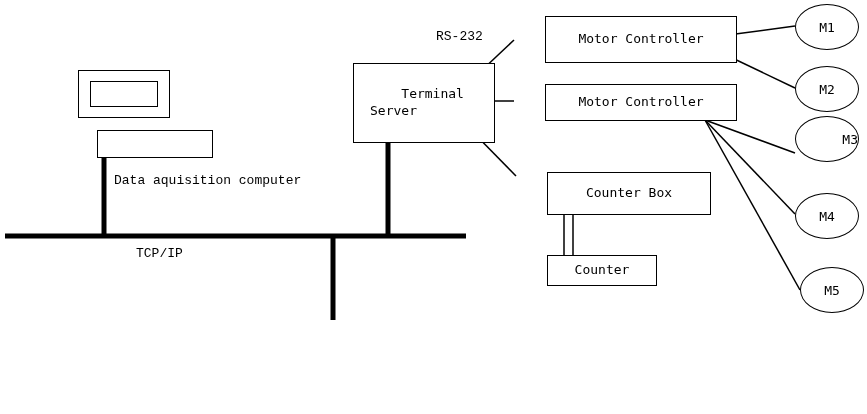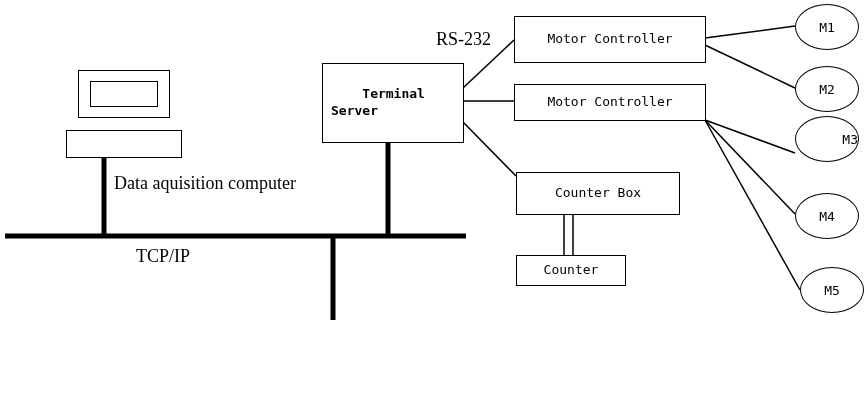--- a/index.html
+++ b/index.html
@@ -18,24 +18,24 @@
   .box {
     position: absolute;
     box-sizing: border-box;
     border: 1px solid #000000;
     background: #ffffff;
     font-family: "DejaVu Sans Mono", monospace;
     font-size: 13px;
     color: #000000;
     line-height: 1.25;
     white-space: pre;
+    margin-left: 31px;
   }
   .box.pad {
-    padding: 6px 8px;
-    font-weight: bold;
+    padding: 6px 16px;
   }
   .box.center {
     display: flex;
     align-items: center;
     justify-content: center;
     text-align: center;
   }
   .ellipse {
     position: absolute;
     box-sizing: border-box;
@@ -44,22 +44,22 @@
     background: #ffffff;
     display: flex;
     align-items: center;
     justify-content: center;
     font-family: "DejaVu Sans Mono", monospace;
     font-size: 13px;
     color: #000000;
   }
   .label {
     position: absolute;
-    font-family: Liberation Serif, serif;
-    font-size: 18px;
+    font-family: Liberation Mono, monospace;
+    font-size: 13px;
     color: #000000;
     white-space: pre;
   }
   .monitor-outer {
     position: absolute;
     box-sizing: border-box;
     border: 1px solid #000000;
     background: #ffffff;
   }
   .monitor-inner {

